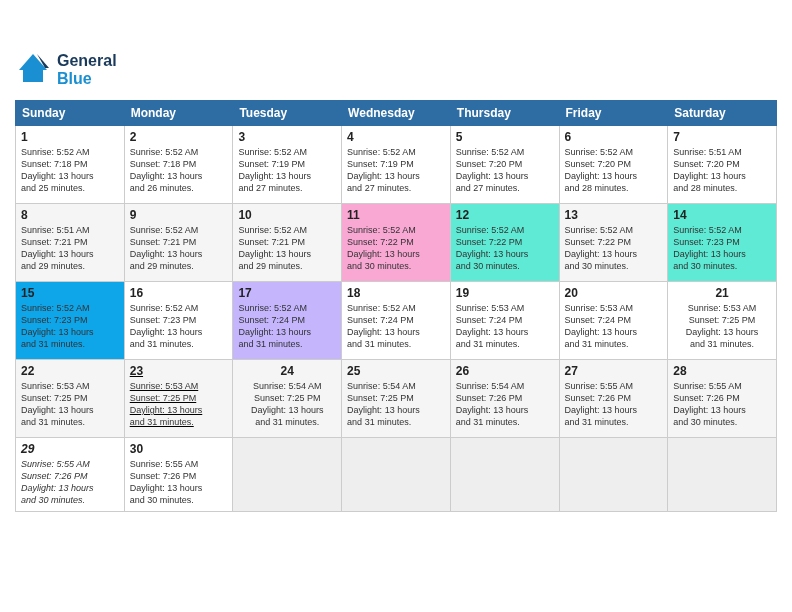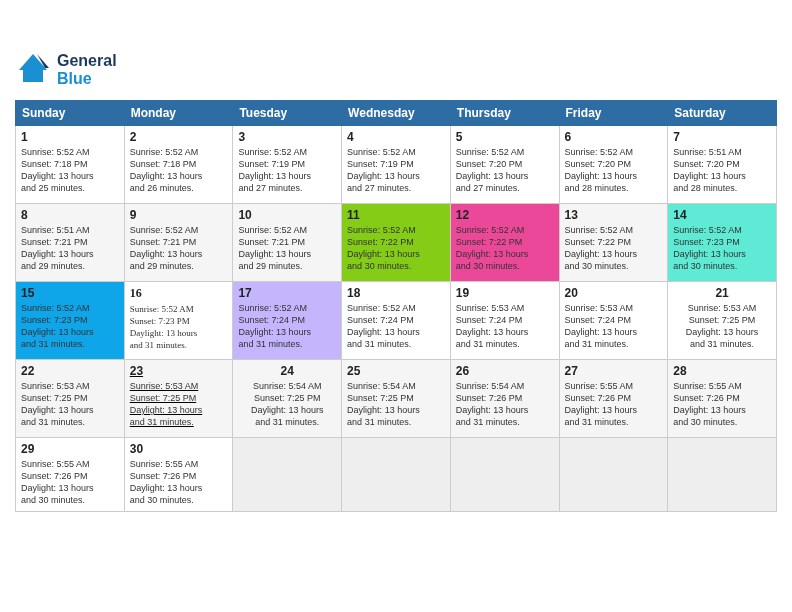--- a/index.html
+++ b/index.html
@@ -185,28 +185,28 @@
 Daylight: 13 hours
 and 29 minutes.</div>
           </td>
           <td style="background-color: rgb(245, 245, 245);">
             <span class="day-num">10</span>
             <div class="day-info" style="white-space: pre-line;">Sunrise: 5:52 AM
 Sunset: 7:21 PM
 Daylight: 13 hours
 and 29 minutes.</div>
           </td>
-          <td style="background-color: #84cc16;">
+          <td style="background-color: #f9a8d4;">
             <span class="day-num">11</span>
             <div class="day-info" style="white-space: pre-line;">Sunrise: 5:52 AM
 Sunset: 7:22 PM
 Daylight: 13 hours
 and 30 minutes.</div>
           </td>
-          <td style="background-color: #ec4899;">
+          <td style="background-color: #5eead4;">
             <span class="day-num">12</span>
             <div class="day-info" style="white-space: pre-line;">Sunrise: 5:52 AM
 Sunset: 7:22 PM
 Daylight: 13 hours
 and 30 minutes.</div>
           </td>
           <td style="background-color: rgb(245, 245, 245);">
             <span class="day-num">13</span>
             <div class="day-info" style="white-space: pre-line;">Sunrise: 5:52 AM
 Sunset: 7:22 PM
@@ -222,21 +222,21 @@
           </td>
         </tr>
         <tr>
           <td style="background-color: #0ea5e9;">
             <span class="day-num">15</span>
             <div class="day-info" style="white-space: pre-line;">Sunrise: 5:52 AM
 Sunset: 7:23 PM
 Daylight: 13 hours
 and 31 minutes.</div>
           </td>
-          <td style="background-color: rgb(255, 255, 255); font-family: Liberation Serif, serif;">
+          <td style="background-color: rgb(255, 255, 255);">
             <span class="day-num">16</span>
             <div class="day-info" style="white-space: pre-line;">Sunrise: 5:52 AM
 Sunset: 7:23 PM
 Daylight: 13 hours
 and 31 minutes.</div>
           </td>
           <td style="background-color: #c4b5fd;">
             <span class="day-num">17</span>
             <div class="day-info" style="white-space: pre-line;">Sunrise: 5:52 AM
 Sunset: 7:24 PM
@@ -317,21 +317,21 @@
           </td>
           <td style="background-color: rgb(245, 245, 245);">
             <span class="day-num">28</span>
             <div class="day-info" style="white-space: pre-line;">Sunrise: 5:55 AM
 Sunset: 7:26 PM
 Daylight: 13 hours
 and 30 minutes.</div>
           </td>
         </tr>
         <tr class="last-row">
-          <td style="background-color: rgb(255, 255, 255);">
+          <td style="background-color: rgb(255, 255, 255); font-style: italic;">
             <span class="day-num">29</span>
             <div class="day-info" style="white-space: pre-line;">Sunrise: 5:55 AM
 Sunset: 7:26 PM
 Daylight: 13 hours
 and 30 minutes.</div>
           </td>
           <td style="background-color: rgb(255, 255, 255);">
             <span class="day-num">30</span>
             <div class="day-info" style="white-space: pre-line;">Sunrise: 5:55 AM
 Sunset: 7:26 PM

